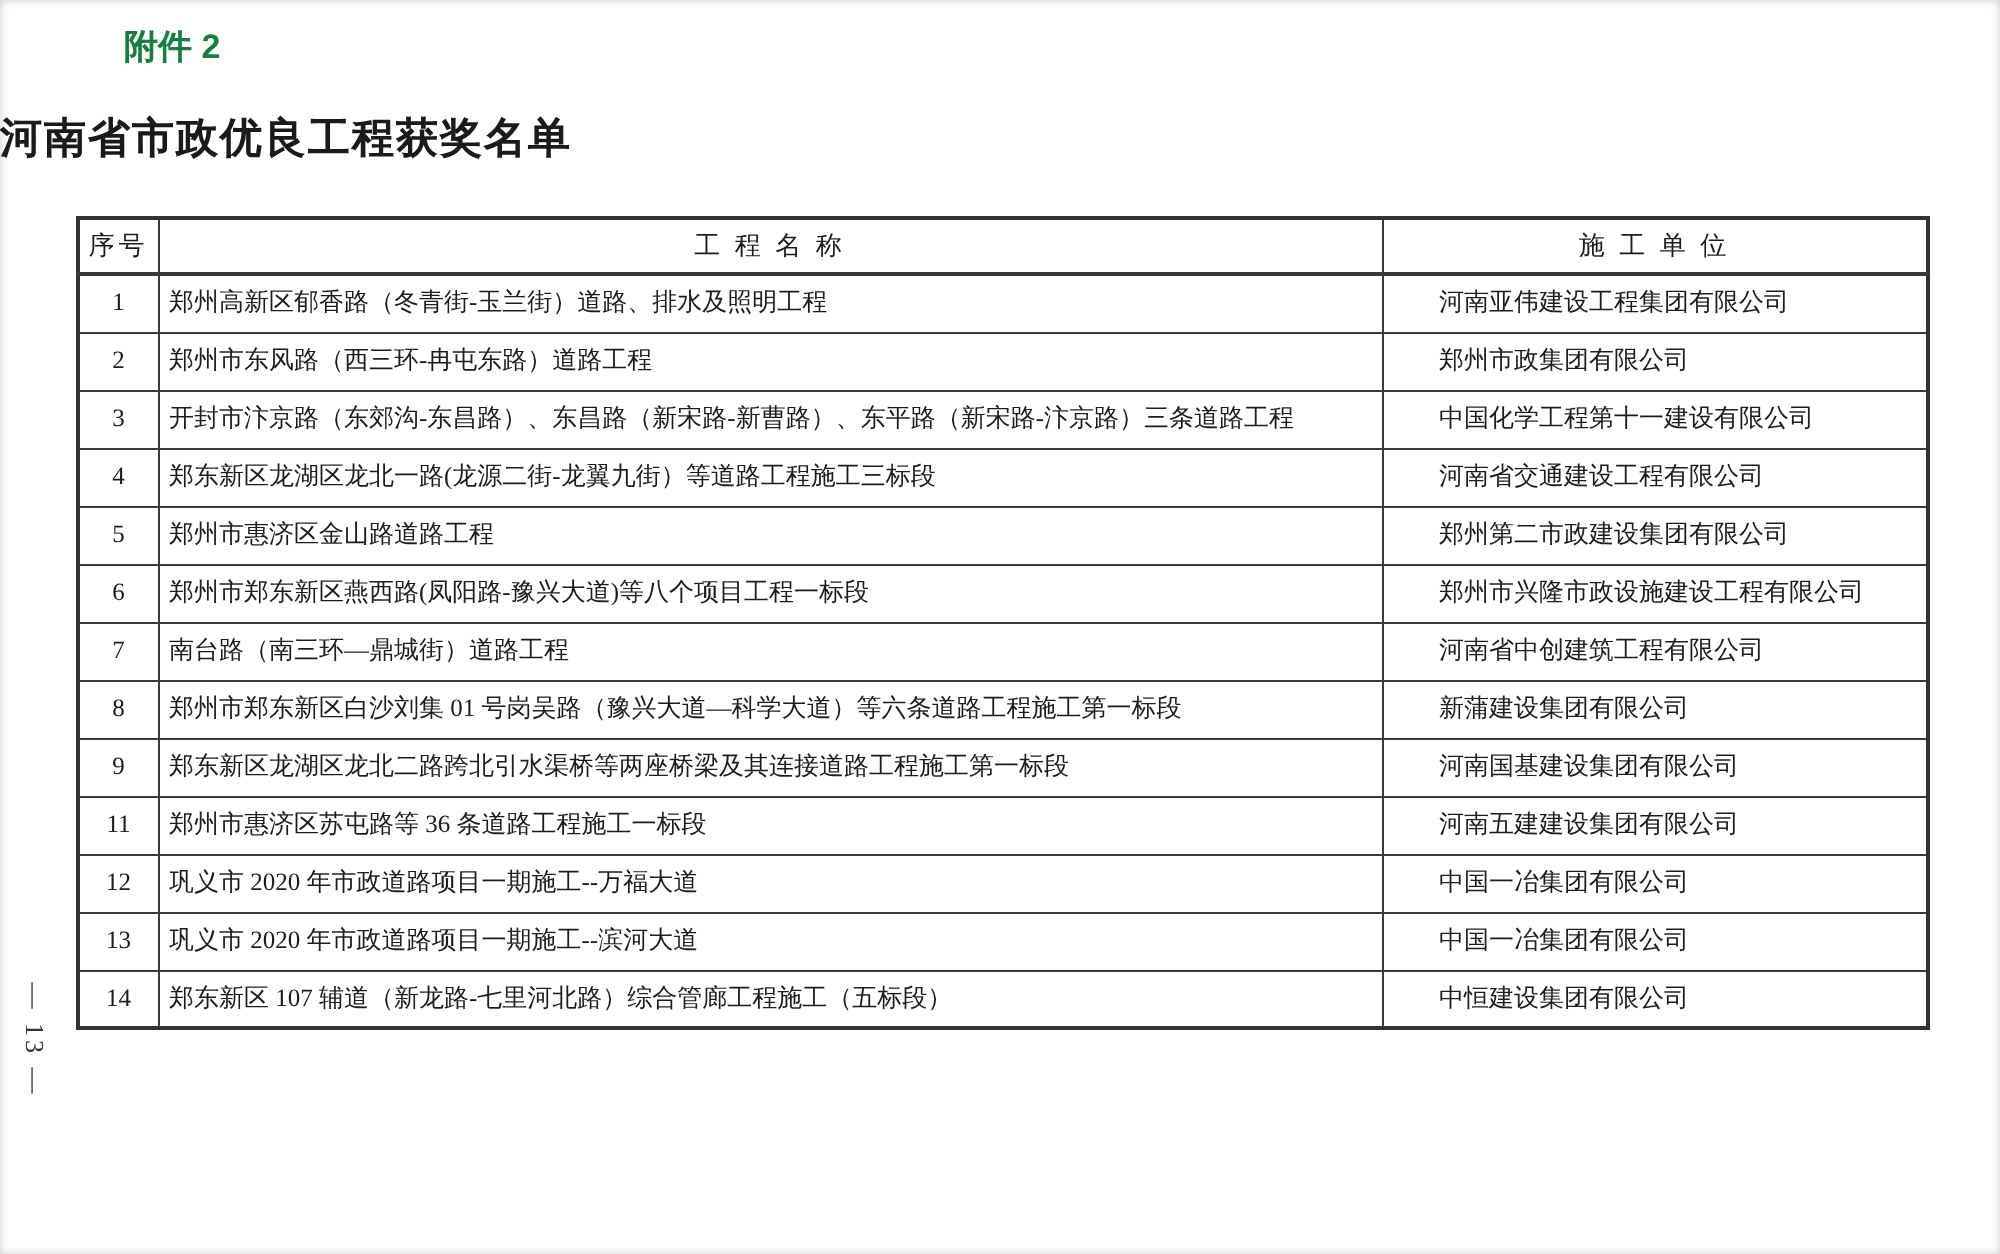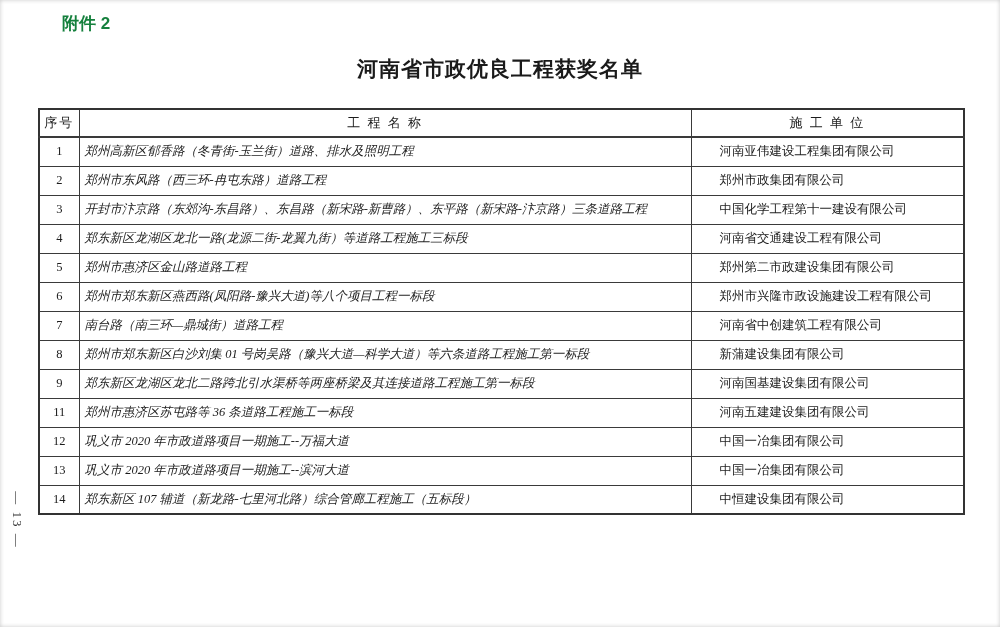--- a/index.html
+++ b/index.html
@@ -18,21 +18,21 @@
     left: 38px; top: 12px;
     font-family: "Liberation Sans", "DejaVu Sans", sans-serif;
     font-weight: bold;
     font-size: 17px;
     color: #15803d;
     margin-left: 24px;
   }
   .doc-title {
     position: absolute;
     left: 0; right: 0; top: 55px;
-    text-align: center;
+    text-align: left;
     font-family: "Liberation Sans", "DejaVu Sans", sans-serif;
     font-weight: bold;
     font-size: 21px;
     letter-spacing: 1px;
     color: #1a1a1a;
   }
   .page-number {
     position: absolute;
     left: -50px; top: 510px;
     width: 130px; height: 20px;
@@ -62,21 +62,21 @@
   .award-table thead th {
     height: 28px;
     font-weight: normal;
     text-align: center;
     letter-spacing: 2px;
     border-bottom-width: 2px;
     font-size: 13px;
   }
   .award-table td { height: 29px; padding: 2px 5px; }
   .award-table td.cell-no { text-align: center; padding: 2px 1px; }
-  .award-table td.cell-project { text-align: left; font-style: italic; }
+  .award-table td.cell-project { text-align: left; }
   .award-table td.cell-unit { text-align: left; padding-left: 28px; }
 </style>
 </head>
 <body>
 
 <div class="attachment">附件 2</div>
 
 <h1 class="doc-title">河南省市政优良工程获奖名单</h1>
 
 <div class="page-number">— 13 —</div>

